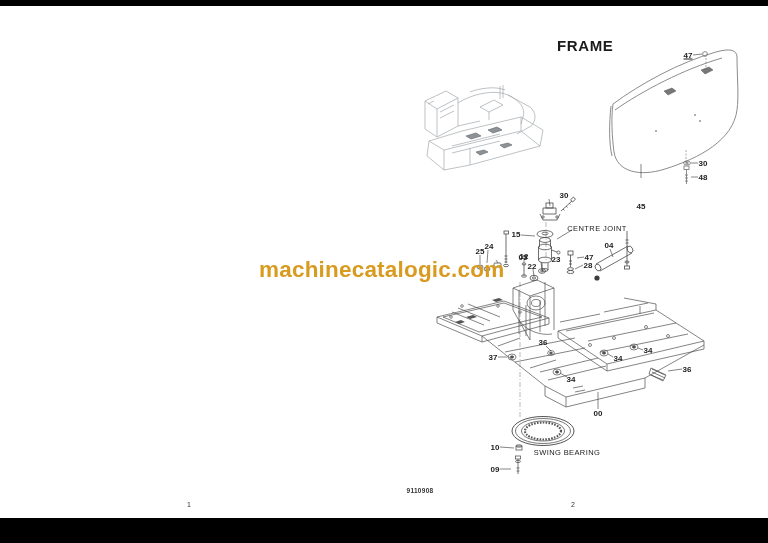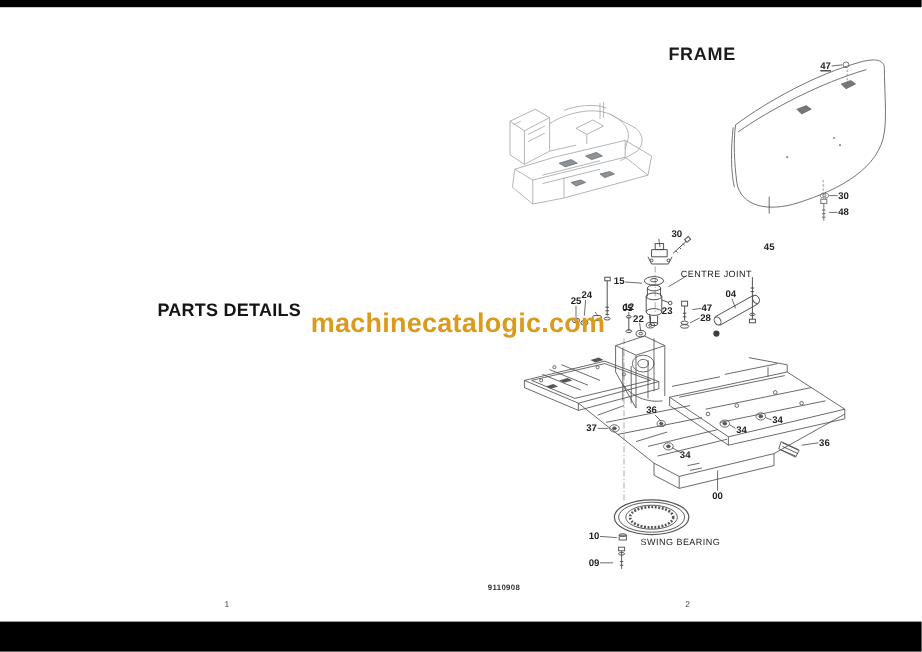--- a/index.html
+++ b/index.html
@@ -44,21 +44,20 @@
   #page-num-right{left:571px;}
 </style>
 </head>
 <body>
 
 <div id="bar-top" class="scan-bar"></div>
 <div id="bar-bottom" class="scan-bar"></div>
 
 <div id="section-title">FRAME</div>
 <div id="heading-block">
-  <div>PARTS DETAILS</div>
 </div>
 <div id="watermark" style="color: rgb(216, 155, 31);">machinecatalogic.com</div>
 <div id="doc-number">9110908</div>
 <div id="page-num-left" class="page-num">1</div>
 <div id="page-num-right" class="page-num">2</div>
 
 <svg class="art" width="768" height="543" viewBox="0 0 768 543">
 
   <g stroke="#a2a7ac" stroke-width="0.7" fill="none" stroke-linejoin="round">
     <path d="M425,101 L446,91 L458,98 L458,126 L437,137 L425,129 Z"></path>

